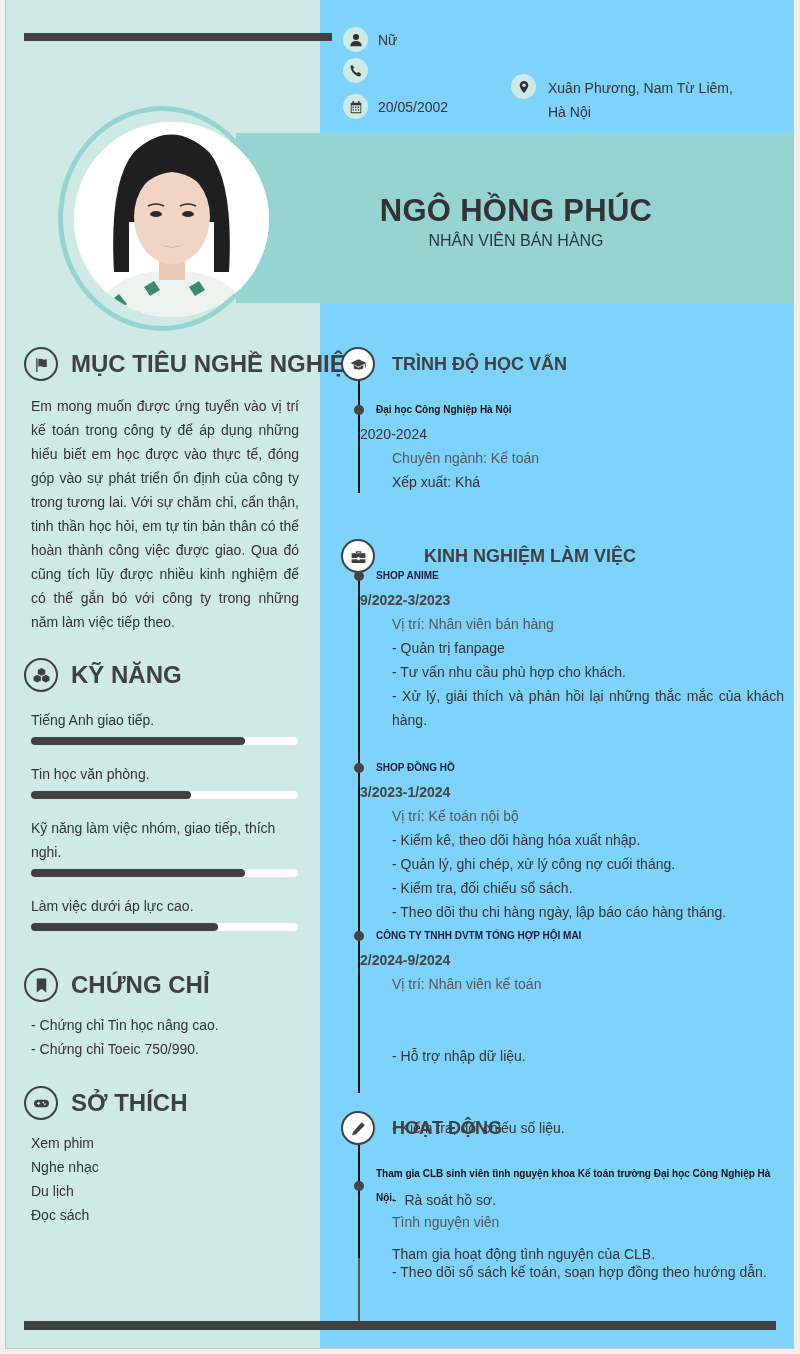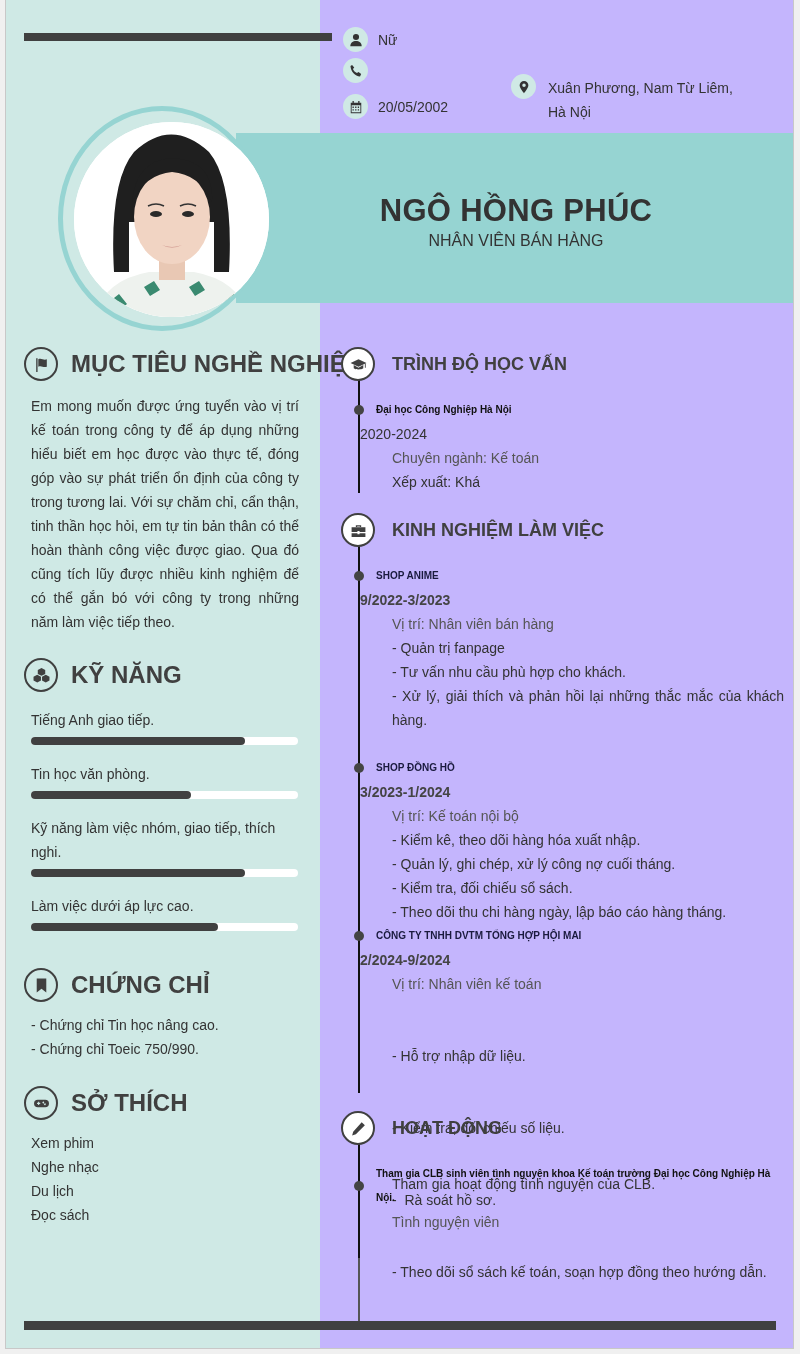--- a/index.html
+++ b/index.html
@@ -1,20 +1,20 @@
 <!DOCTYPE html>
 <html><head>
 <meta charset="utf-8">
 <style>
   * { box-sizing: border-box; margin: 0; padding: 0; }
   html, body { width: 800px; height: 1354px; background: #f0f0f0; overflow: hidden; }
   body { font-family: "Liberation Sans", "DejaVu Sans", sans-serif; color: #333; }
   .page {
     position: absolute; left: 5px; top: 0; width: 789px; height: 1349px;
-    background: #c4b5fd; border: 1px solid #c8c8c8; border-top: none; overflow: hidden;
+    background: #7dd3fc; border: 1px solid #c8c8c8; border-top: none; overflow: hidden;
   }
   .sidebar-bg { position: absolute; left: 0; top: 0; width: 314px; height: 1349px; background: #cfe9e5; }
   .top-bar { position: absolute; left: 18px; top: 33px; width: 308px; height: 8px; background: #404040; }
   .bottom-bar { position: absolute; left: 18px; top: 1321px; width: 752px; height: 9px; background: #404040; }
 
   
   .contact-row { position: absolute; display: flex; align-items: center; font-size: 14px; color: #333; }
   .c-icon { width: 25px; height: 25px; border-radius: 50%; background: #cfe9e5; display: flex; align-items: center; justify-content: center; margin-right: 10px; flex: none; }
   .c-icon svg { width: 14px; height: 14px; fill: #333; }
   .addr { position: absolute; left: 505px; top: 73px; display: flex; }
@@ -200,21 +200,21 @@
         </svg>
     </span>
     <span class="title">TRÌNH ĐỘ HỌC VẤN</span>
   </div>
   <div class="dot" style="top:405px;"></div>
   <div class="r-text org" style="left:370px;top:398px;">Đại học Công Nghiệp Hà Nội</div>
   <div class="r-text" style="left:354px;top:422px;">2020-2024</div>
   <div class="r-text muted" style="left:386px;top:446px;">Chuyên ngành: Kế toán</div>
   <div class="r-text" style="left:386px;top:470px;">Xếp xuất: Khá</div>
 
-  <div class="r-head" style="top:513px;">
+  <div class="r-head" style="top:539px;gap:32px;">
     <span class="ring-icon">
       <svg viewBox="0 0 16 16">
           <path d="M5.5 3h5v1.8h-1.2V4.2H6.7v.6H5.5zM1.5 5h13v4.5H9v-1H7v1H1.5zM1.5 10.5H7v1h2v-1h5.5V14h-13z"></path>
         </svg>
     </span>
     <span class="title">KINH NGHIỆM LÀM VIỆC</span>
   </div>
 
   <div class="dot" style="top:571px;"></div>
   <div class="r-text org navy" style="left:370px;top:564px;">SHOP ANIME</div>
@@ -252,16 +252,16 @@
     <span class="ring-icon">
       <svg viewBox="0 0 16 16">
           <path d="M11 2l3 3-8.5 8.5L2 14.5l1-3.5zM10 3l3 3"></path>
         </svg>
     </span>
     <span class="title">HOẠT ĐỘNG</span>
   </div>
   <div class="dot" style="top:1181px;"></div>
   <div class="r-text org" style="left:370px;top:1162px;width:400px;">Tham gia CLB sinh viên tình nguyện khoa Kế toán trường Đại học Công Nghiệp Hà Nội.</div>
   <div class="r-text muted" style="left:386px;top:1210px;">Tình nguyện viên</div>
-  <div class="r-text" style="left:386px;top:1172px;">Tham gia hoạt động tình nguyện của CLB.</div>
+  <div class="r-text" style="left:386px;top:1242px;">Tham gia hoạt động tình nguyện của CLB.</div>
 
   <div class="bottom-bar"></div>
 </div>
 
 </body></html>

